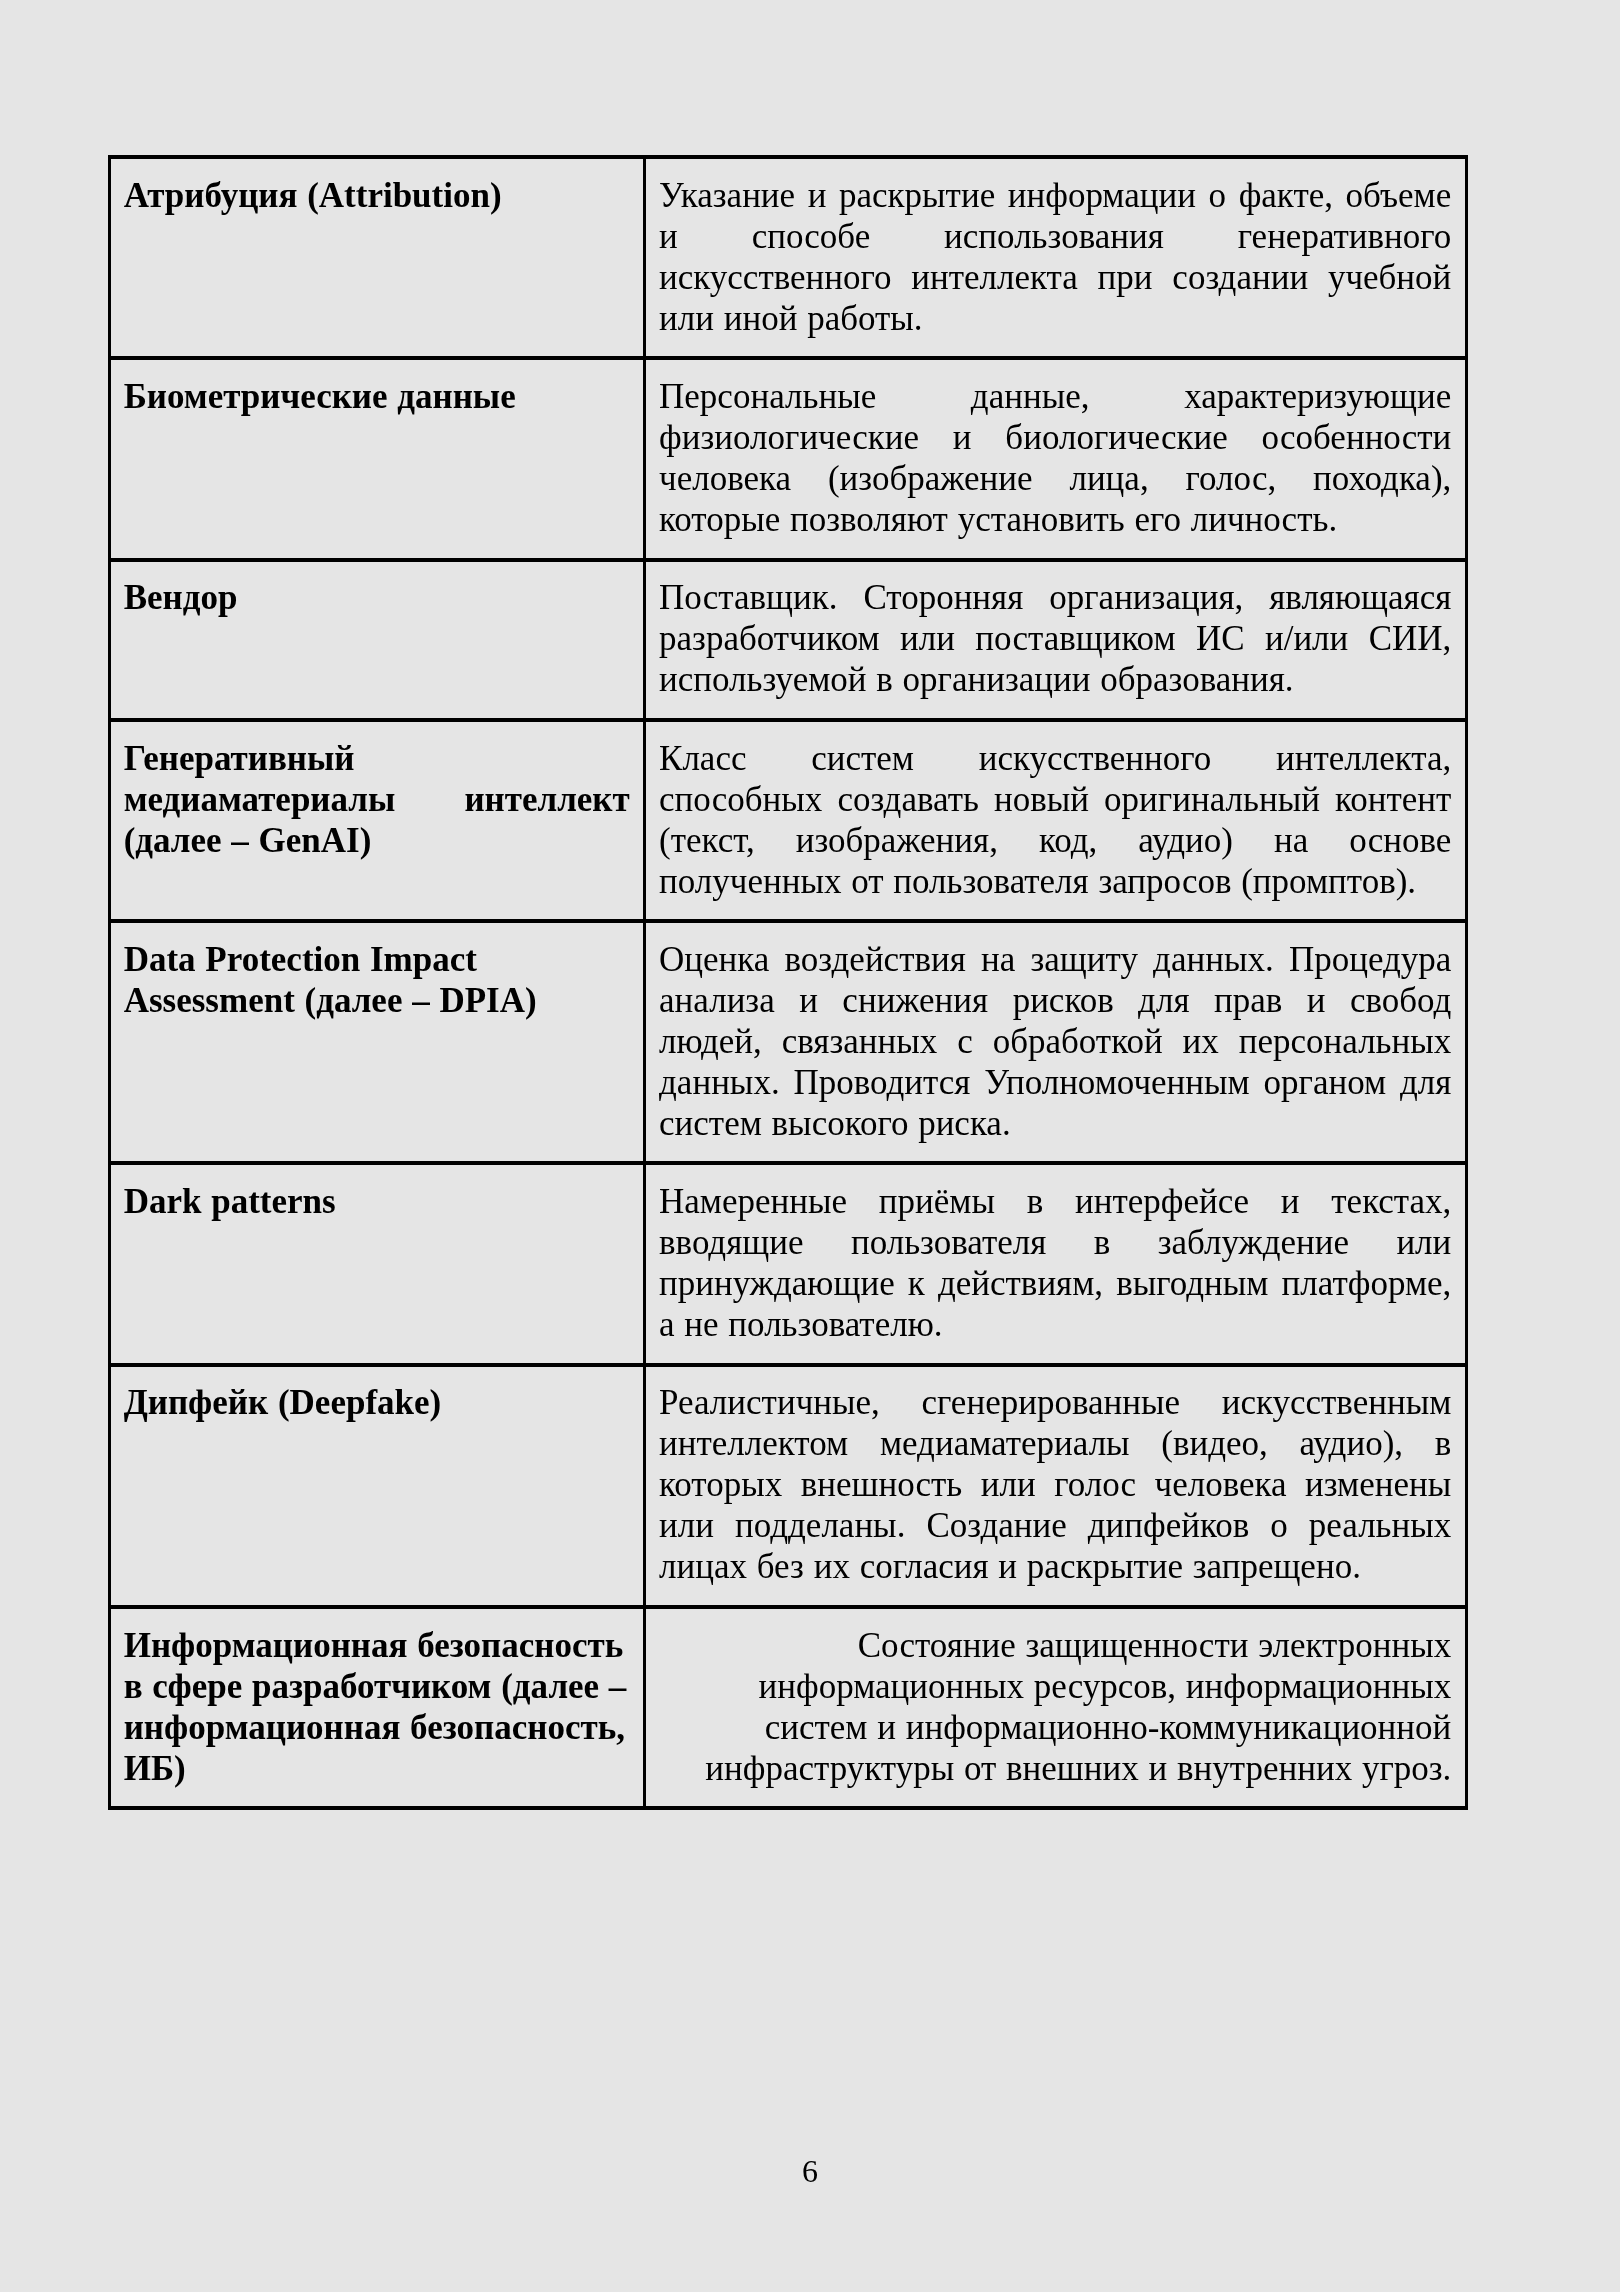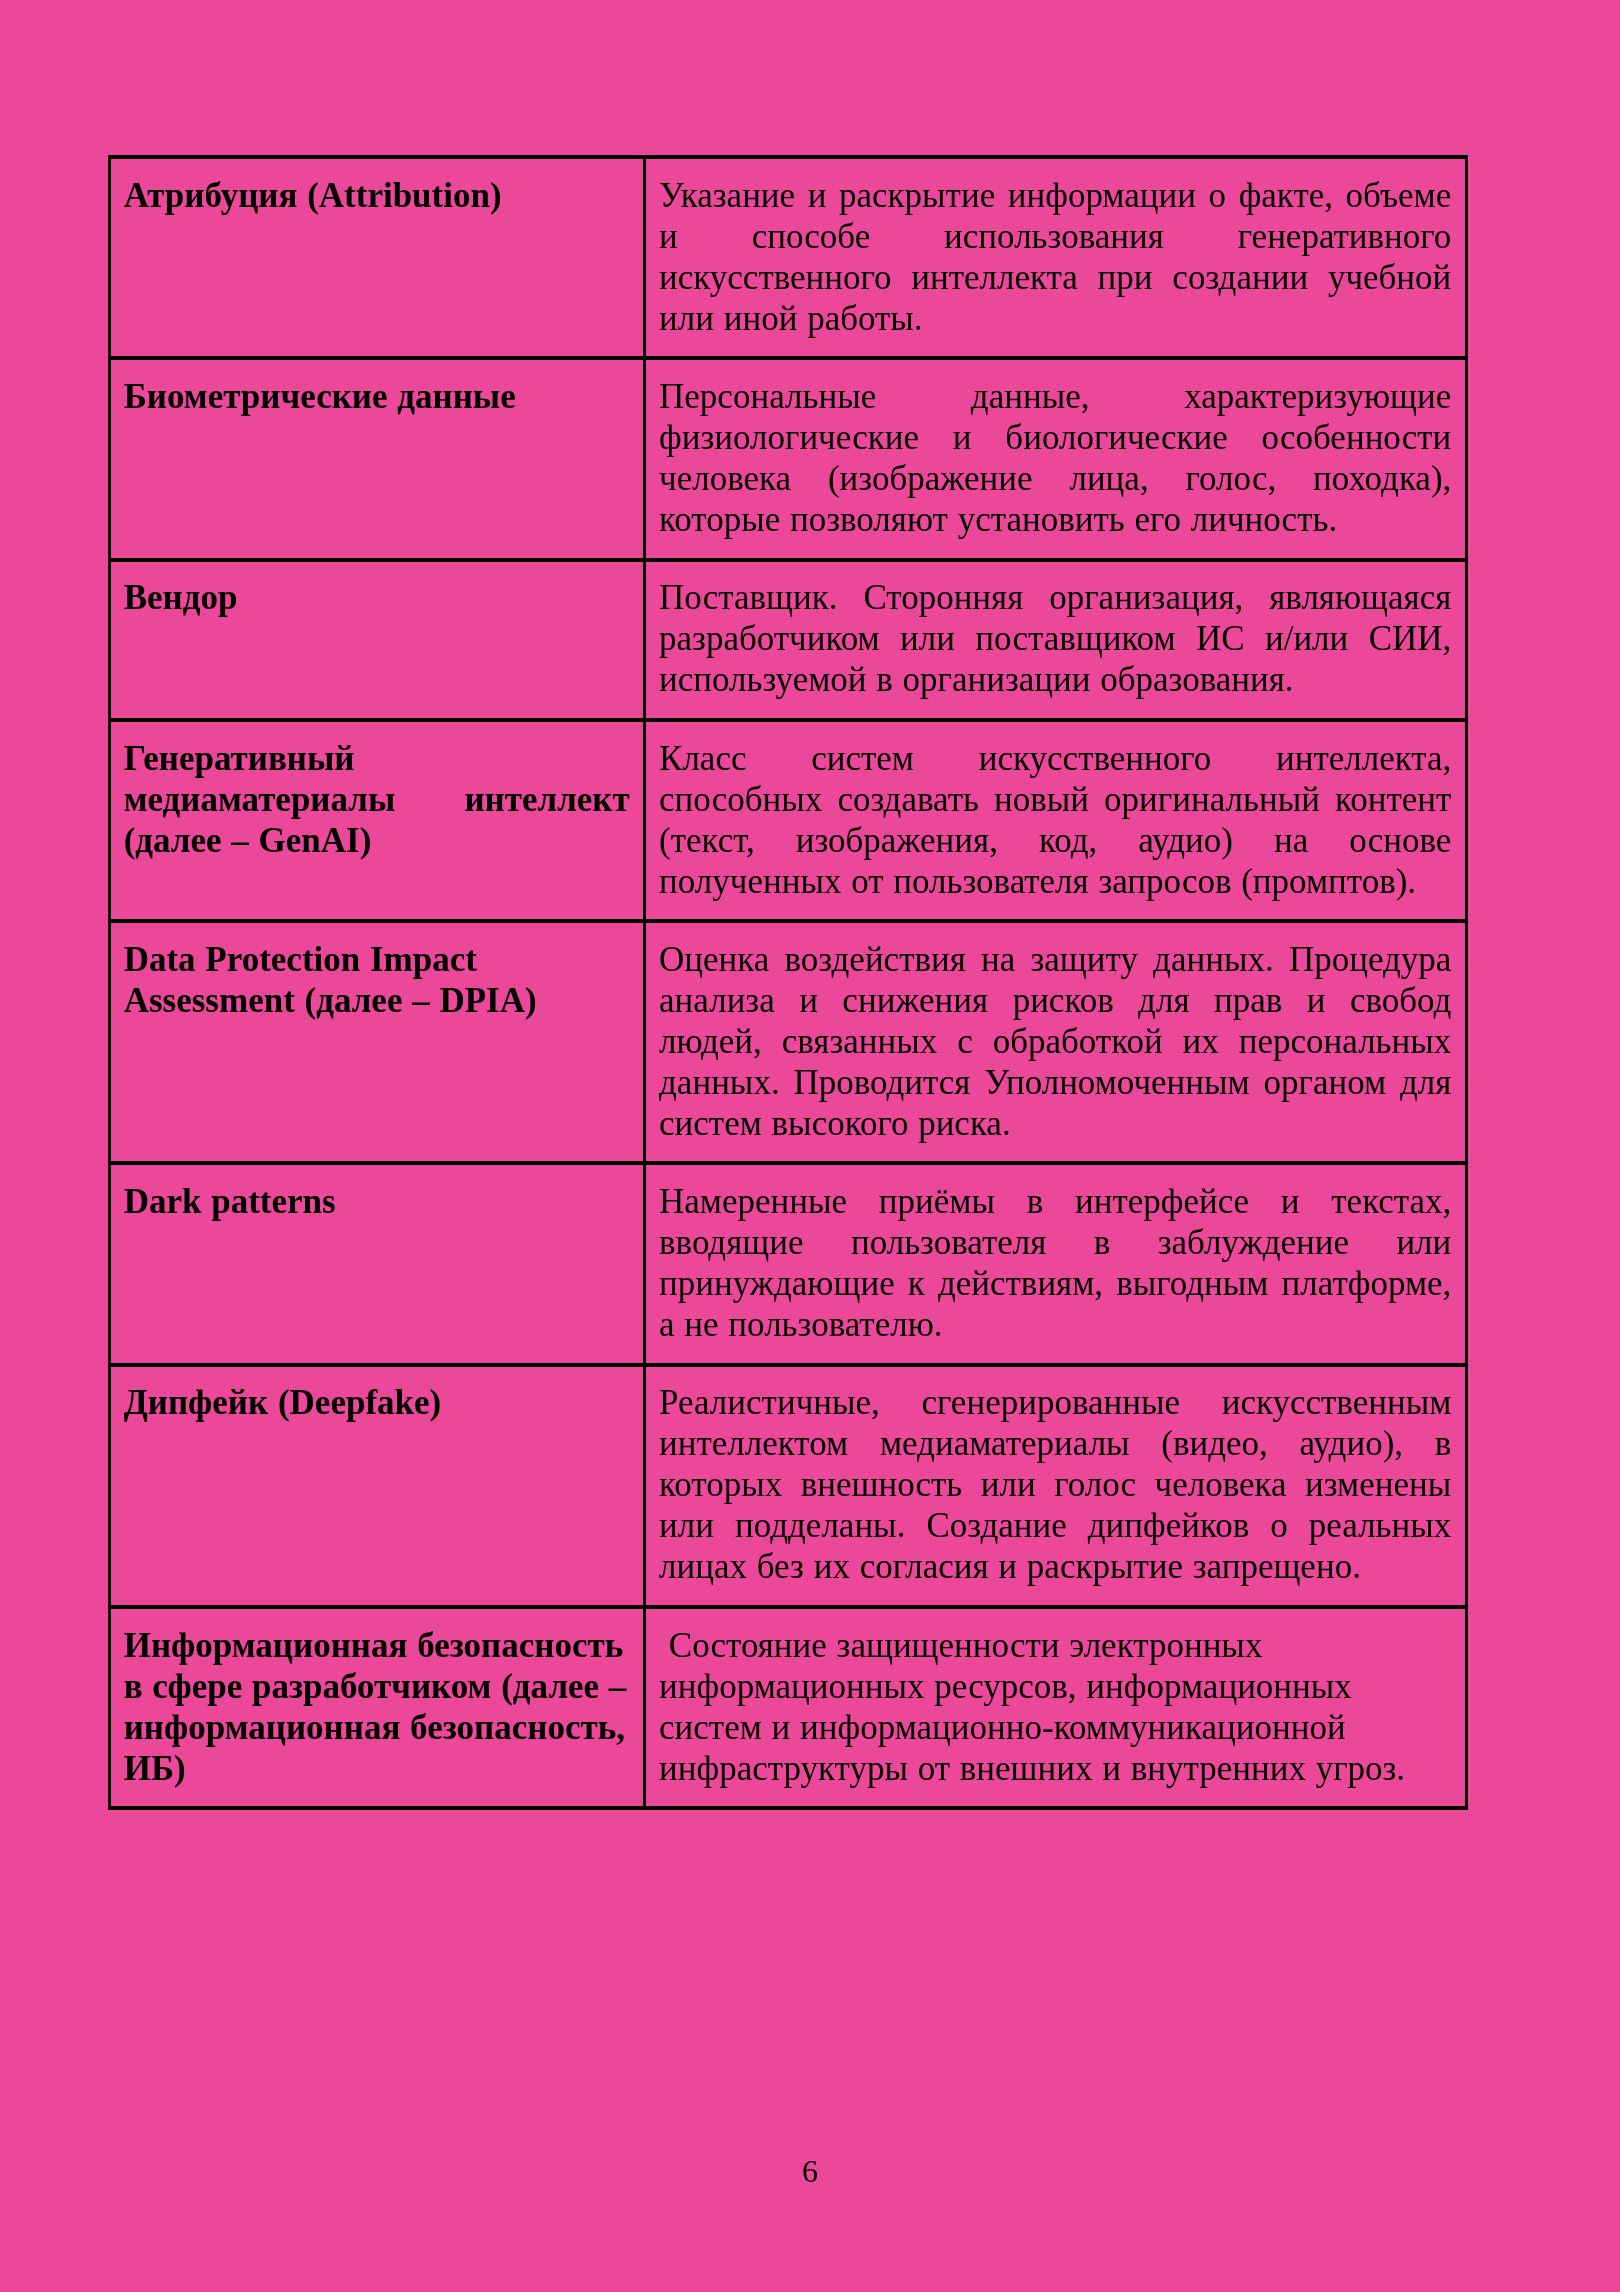--- a/index.html
+++ b/index.html
@@ -10,21 +10,21 @@
     height: 2293px;
     position: relative;
     font-family: "Liberation Serif", "DejaVu Serif", serif;
     color: #000000;
   }
   .page {
     position: absolute;
     left: 0; top: 0;
     width: 1620px;
     height: 2293px;
-    background: #ec4899;
+    background: #e5e5e5;
   }
   table.glossary {
     position: absolute;
     left: 108px;
     top: 155px;
     width: 1360px;
     border-collapse: collapse;
     table-layout: fixed;
   }
   table.glossary td {
@@ -42,21 +42,21 @@
     font-weight: bold;
     text-align: left;
   }
   td.term-cell.term-justify {
     text-align: justify;
   }
   td.def-cell {
     text-align: justify;
   }
   td.def-cell.def-left {
-    text-align: left;
+    text-align: right;
   }
   .page-number {
     position: absolute;
     left: 0;
     top: 2152px;
     width: 1620px;
     text-align: center;
     font-size: 32px;
     line-height: 39px;
   }

